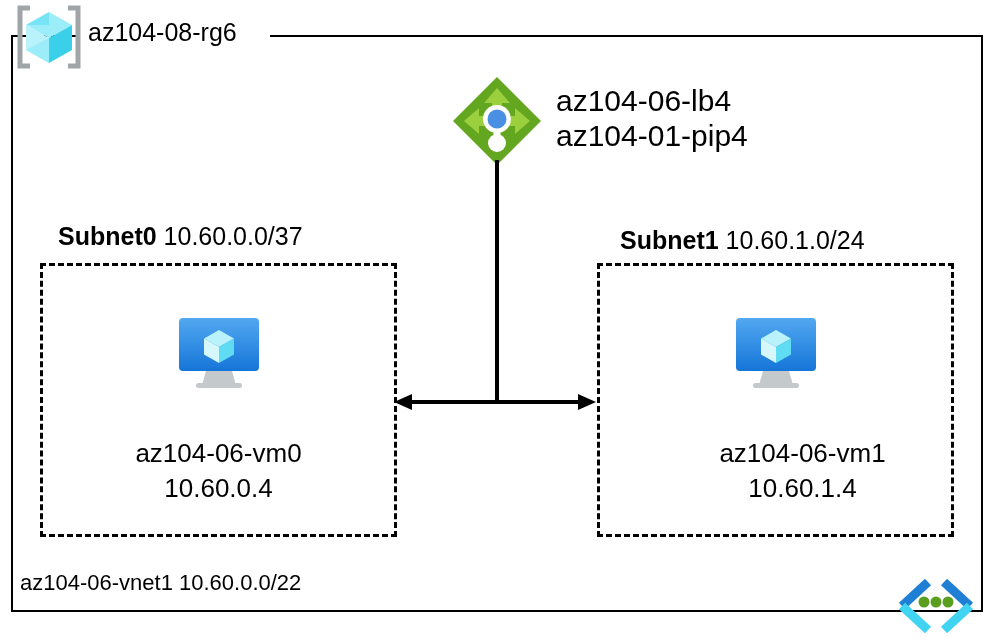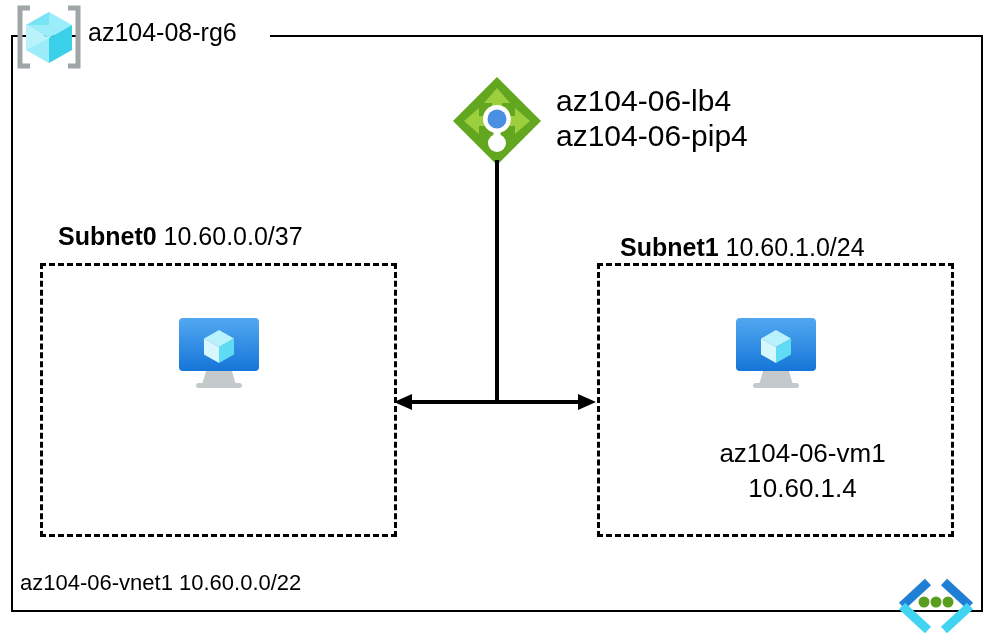--- a/index.html
+++ b/index.html
@@ -96,21 +96,21 @@
   
   .subnet-heading {
     position: absolute;
     font-size: 25px;
     line-height: 30px;
     white-space: nowrap;
   }
   .subnet-heading .name { font-weight: bold; margin-top: 32px; }
   .subnet-heading .cidr { font-weight: normal; }
   #subnet0-heading { left: 58px;  top: 221px; }
-  #subnet1-heading { left: 620px; top: 232px; }
+  #subnet1-heading { left: 620px; top: 225px; }
 
   
   .subnet-box {
     position: absolute;
     border: 3px dashed #000000;
     box-sizing: border-box;
     width: 357px;
     height: 274px;
     top: 263px;
   }
@@ -205,21 +205,21 @@
       <path d="M46 44 L46 64" stroke="#ffffff" stroke-width="7" fill="none"></path>
       <circle cx="46" cy="68" r="9" fill="#ffffff"></circle>
 
       <circle cx="46" cy="44" r="14" fill="#ffffff"></circle>
       <circle cx="46" cy="44" r="9.5" fill="#4a90e2"></circle>
     </svg>
   </div>
 
   <div class="lb-labels">
     <div>az104-06-lb4</div>
-    <div>az104-06-pip4</div>
+    <div>az104-01-pip4</div>
   </div>
 
   <div class="lb-stem"></div>
 
   <div class="connector">
     <svg width="206" height="32" viewBox="0 0 206 32" xmlns="http://www.w3.org/2000/svg">
       <line x1="14" y1="16" x2="192" y2="16" stroke="#000000" stroke-width="4"></line>
       <polygon points="2,16 20,8 20,24" fill="#000000"></polygon>
       <polygon points="204,16 186,8 186,24" fill="#000000"></polygon>
     </svg>
@@ -245,20 +245,24 @@
       <rect x="20" y="68" width="46" height="5" rx="2.5" fill="#c4c9cc"></rect>
 
       <rect x="3" y="3" width="80" height="53" rx="4" fill="url(#vmg0)"></rect>
 
       <polygon points="43,15 58,23.5 43,32 28,23.5" fill="#b9f2fb"></polygon>
       <polygon points="28,23.5 43,32 43,48 28,39.5" fill="#d6f8fd"></polygon>
       <polygon points="58,23.5 58,39.5 43,48 43,32" fill="#5fdcf3"></polygon>
     </svg>
   </div>
 
+  <div class="vm-labels" id="vm0-labels">
+    <div>az104-06-vm0</div>
+    <div>10.60.0.4</div>
+  </div>
 
   <div class="subnet-heading" id="subnet1-heading">
     <span class="name">Subnet1</span>
     <span class="cidr">10.60.1.0/24</span>
   </div>
 
   <div class="subnet-box" id="subnet1-box"></div>
 
   <div class="vm-icon" id="vm1-icon">
     <svg width="86" height="76" viewBox="0 0 86 76" xmlns="http://www.w3.org/2000/svg">

